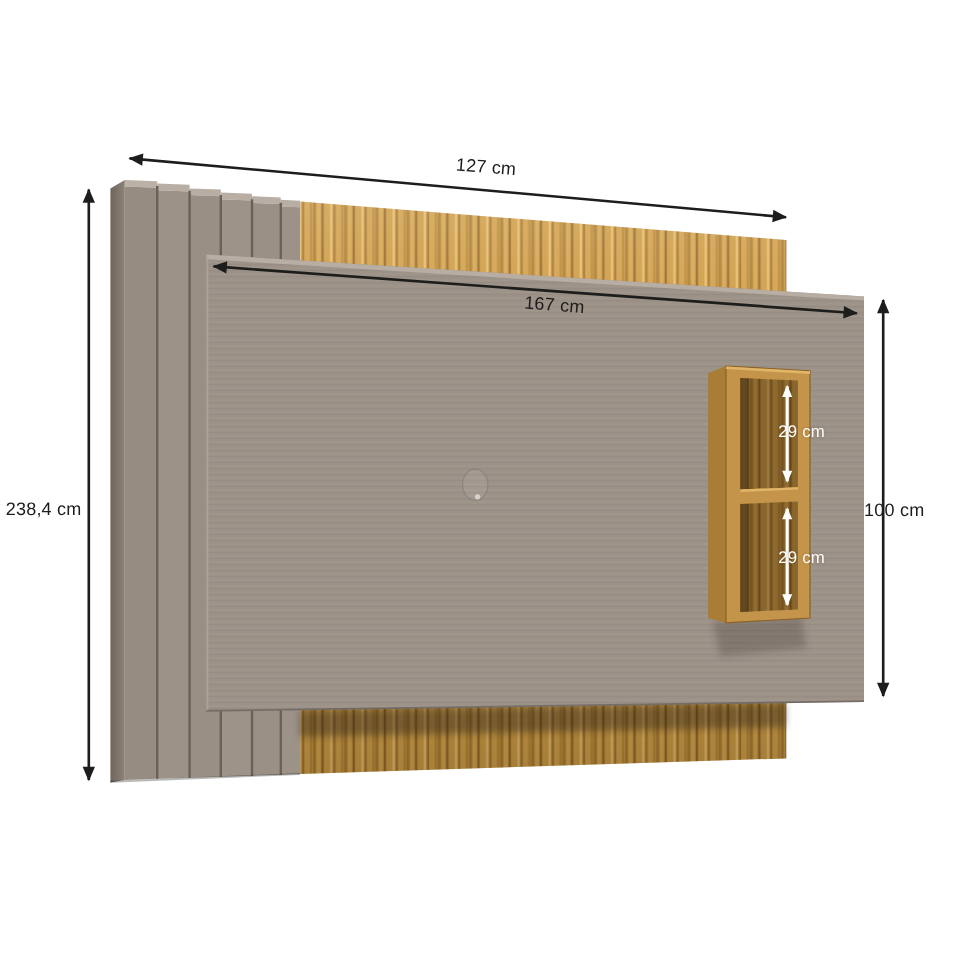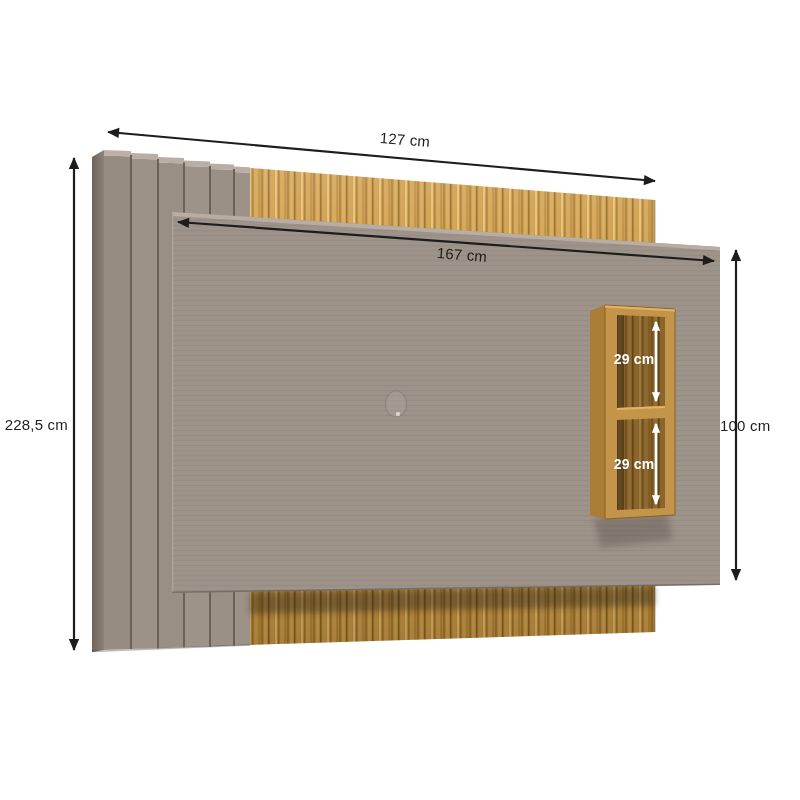--- a/index.html
+++ b/index.html
@@ -9,23 +9,24 @@
   }
   .stage svg{position:absolute;left:0;top:0;}
   .lbl{
     position:absolute;
     font-family:"Liberation Sans",sans-serif;
     font-size:15px;line-height:18px;color:#1d1d1b;
     white-space:nowrap;letter-spacing:.2px;
   }
   .lbl-rot{transform:translate(-50%,-50%) rotate(4.3deg);}
   .lbl-white{
-    color:#ffffff;font-weight:700;font-size:14px;
+    color:#ffffff;font-weight:400;font-size:14px;
     transform:translate(-50%,-50%);
     text-shadow:0 0 2px rgba(90,60,20,.35);
+    margin-left:34px;
   }
   #lbl-overall-width{left:405px;top:140px;}
   #lbl-panel-width{left:462px;top:255px;}
   #lbl-overall-height{left:0;top:416px;width:68px;text-align:right;}
   #lbl-panel-height{left:720px;top:417px;}
   #lbl-niche-upper{left:634px;top:359px;}
   #lbl-niche-lower{left:634px;top:464px;}
 </style>
 </head>
 <body>
@@ -148,18 +149,18 @@
   <g stroke="#1d1d1b" stroke-width="2.2">
     <line x1="108" y1="132" x2="655" y2="181" marker-start="url(#ah)" marker-end="url(#ah)"></line>
     <line x1="178" y1="222" x2="714" y2="261" marker-start="url(#ah)" marker-end="url(#ah)"></line>
     <line x1="74" y1="158" x2="74" y2="650" marker-start="url(#ah)" marker-end="url(#ah)"></line>
     <line x1="736" y1="250" x2="736" y2="580" marker-start="url(#ah)" marker-end="url(#ah)"></line>
   </g>
 </svg>
 
   <span id="lbl-overall-width" class="lbl lbl-rot">127 cm</span>
   <span id="lbl-panel-width" class="lbl lbl-rot">167 cm</span>
-  <span id="lbl-overall-height" class="lbl">228,5 cm</span>
+  <span id="lbl-overall-height" class="lbl">238,4 cm</span>
   <span id="lbl-panel-height" class="lbl">100 cm</span>
   <span id="lbl-niche-upper" class="lbl lbl-white">29 cm</span>
   <span id="lbl-niche-lower" class="lbl lbl-white">29 cm</span>
 
 </div>
 
 </body></html>

